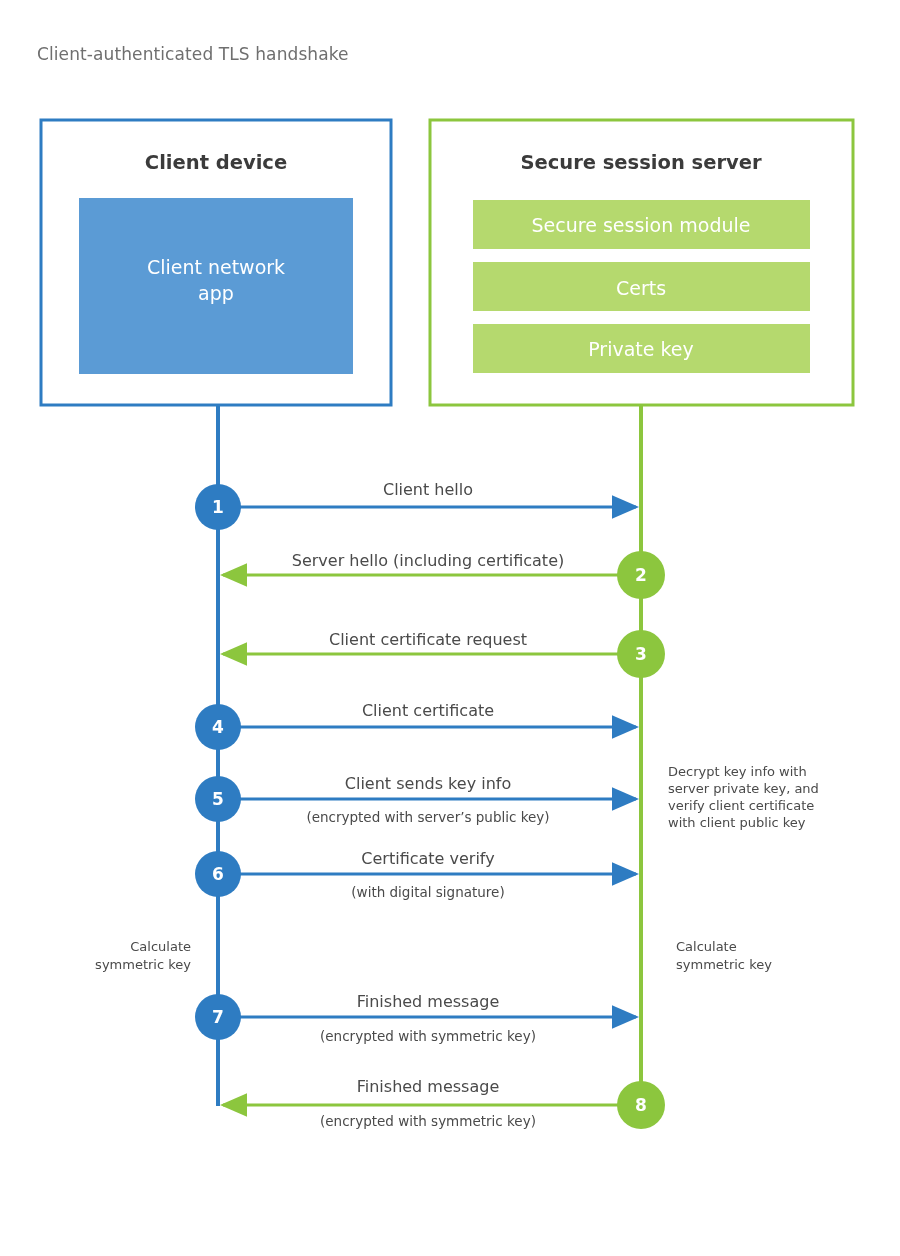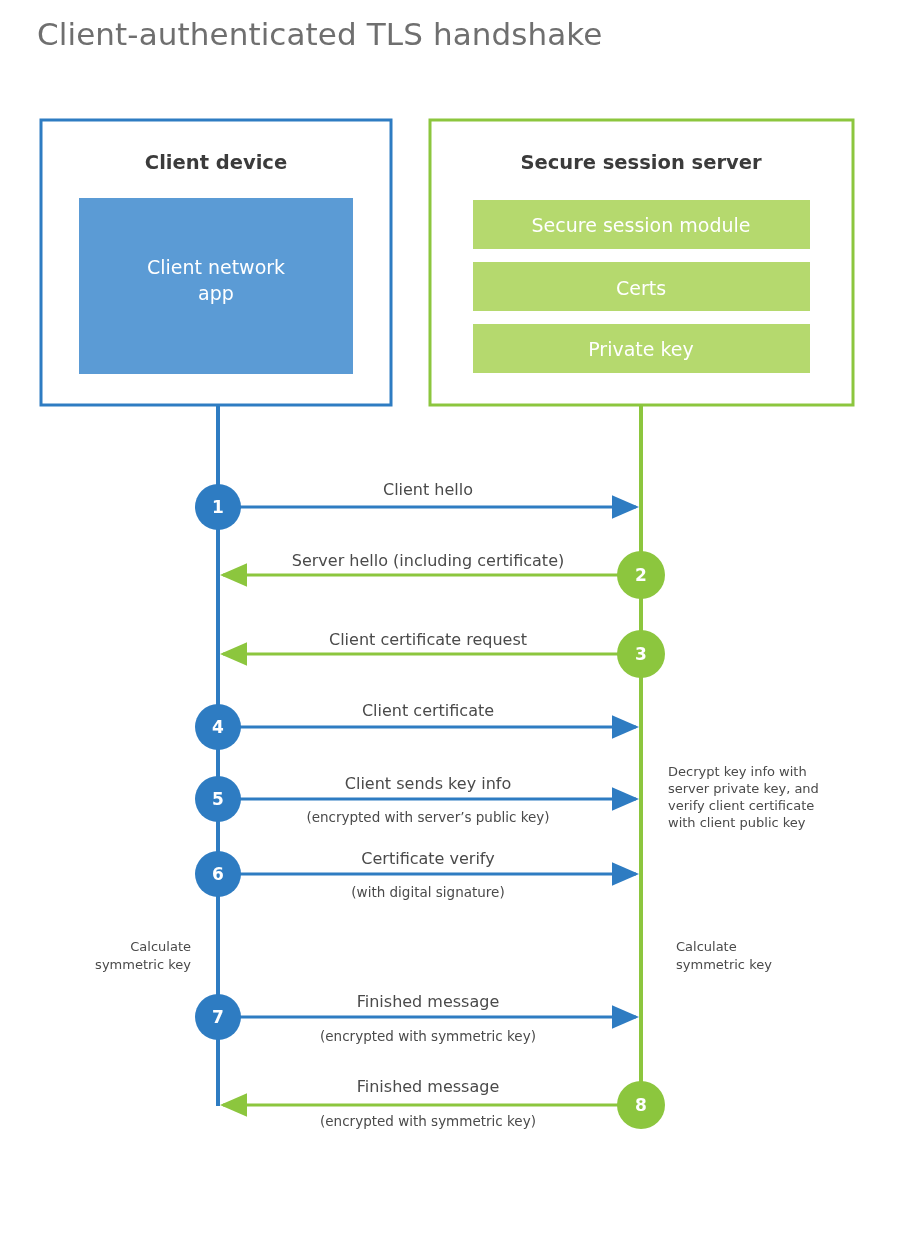--- a/index.html
+++ b/index.html
@@ -22,22 +22,22 @@
   }
   svg.diagram-svg {
     position: absolute;
     left: 0; top: 0;
     width: 900px;
     height: 1256px;
   }
   .page-title {
     position: absolute;
     left: 37px;
-    top: 16px;
-    font-size: 31px;
+    top: 44px;
+    font-size: 17px;
     font-weight: 400;
     color: #6f6f6f;
     letter-spacing: 0.1px;
     white-space: nowrap;
   }
   .node-box-title {
     font-size: 19.5px;
     font-weight: bold;
     fill: #3b3b3b;
   }

